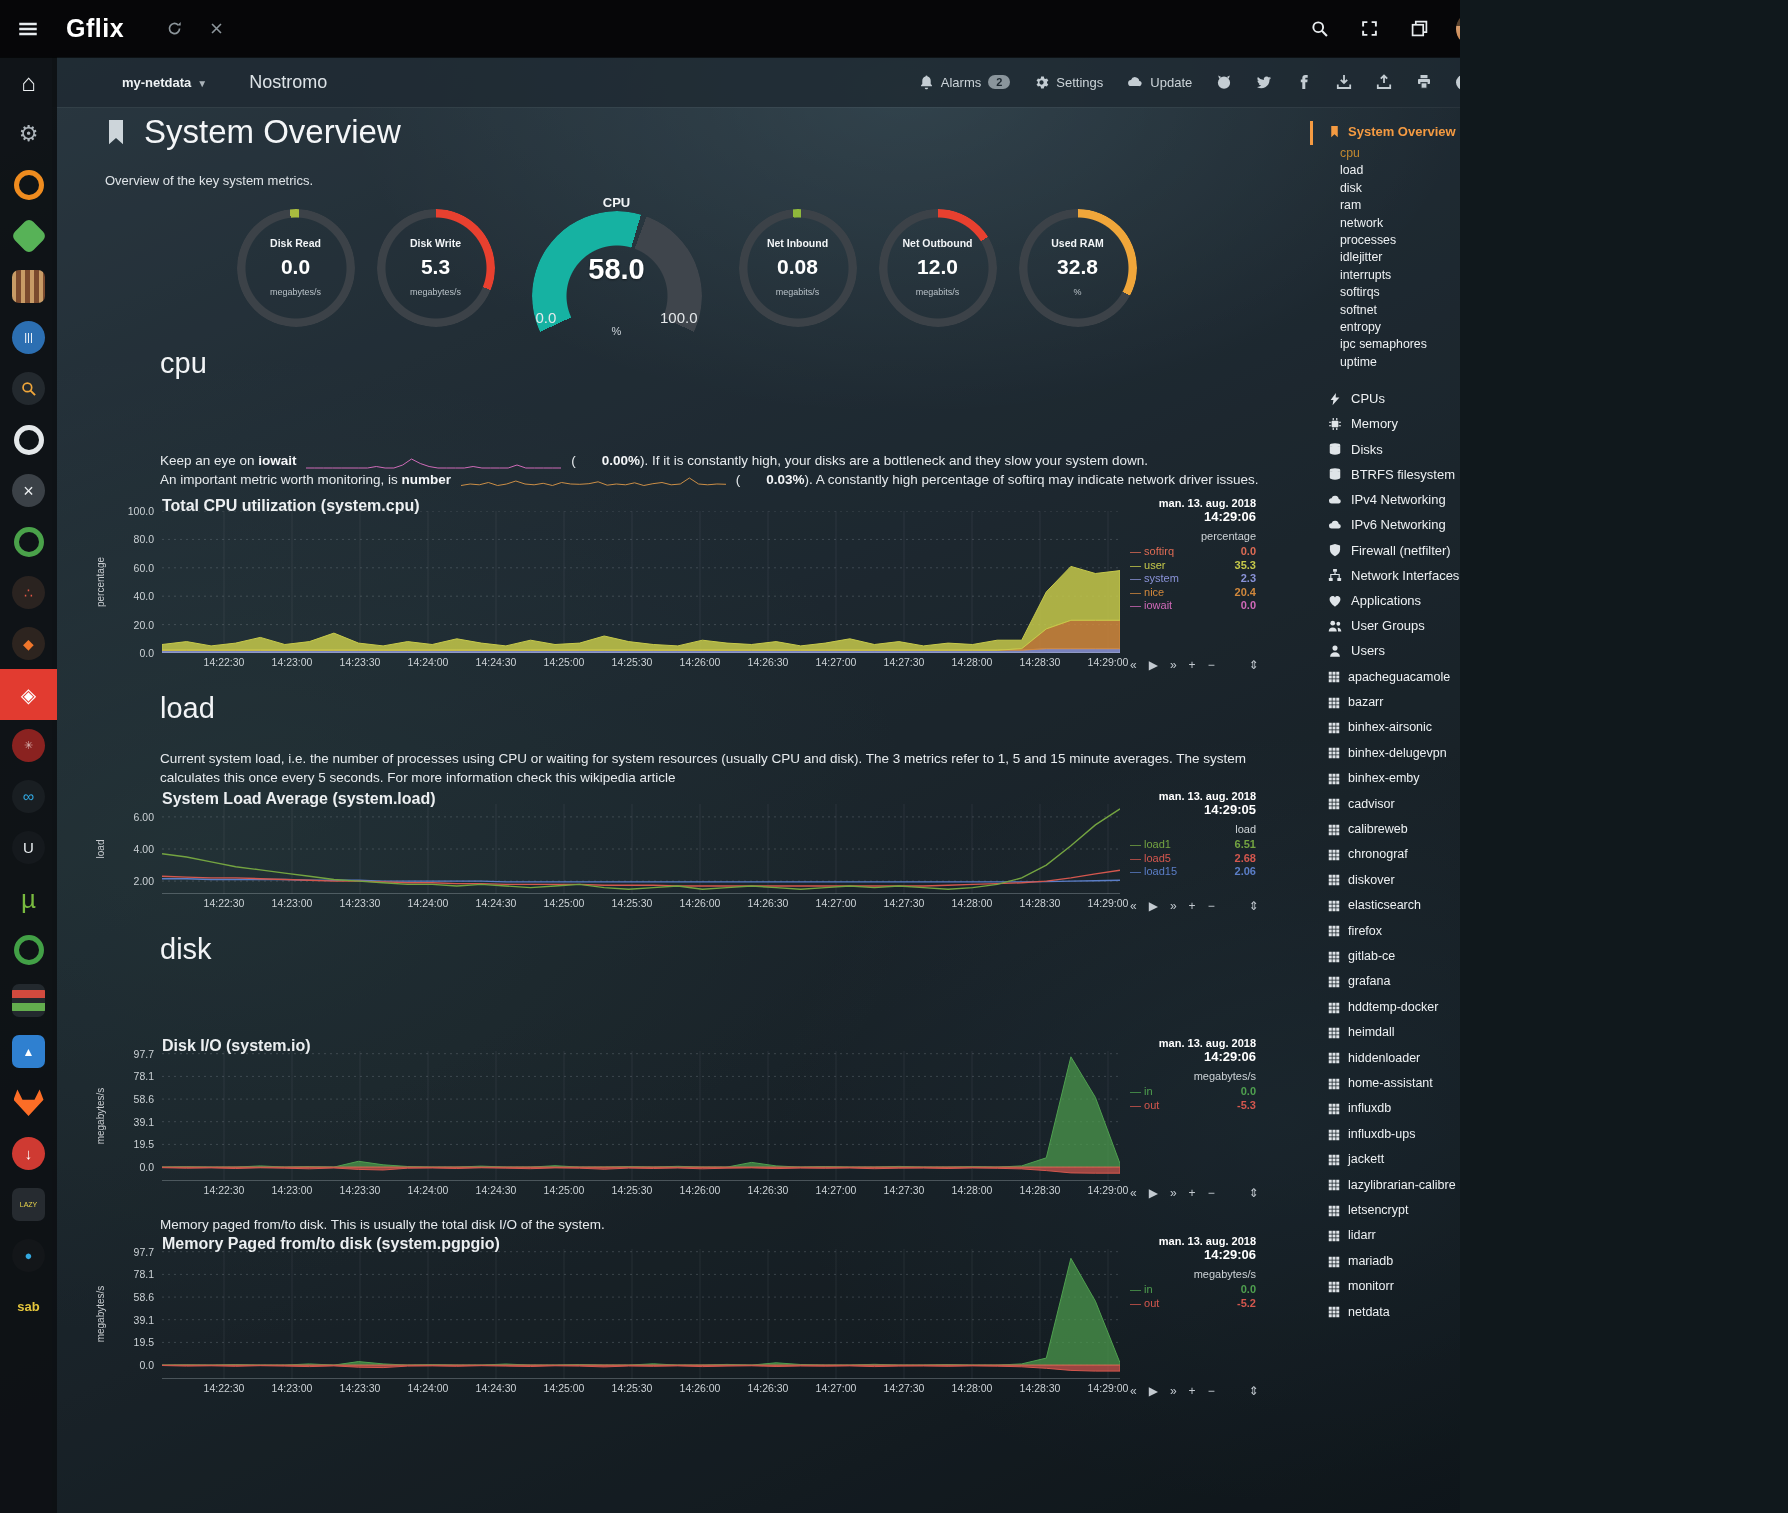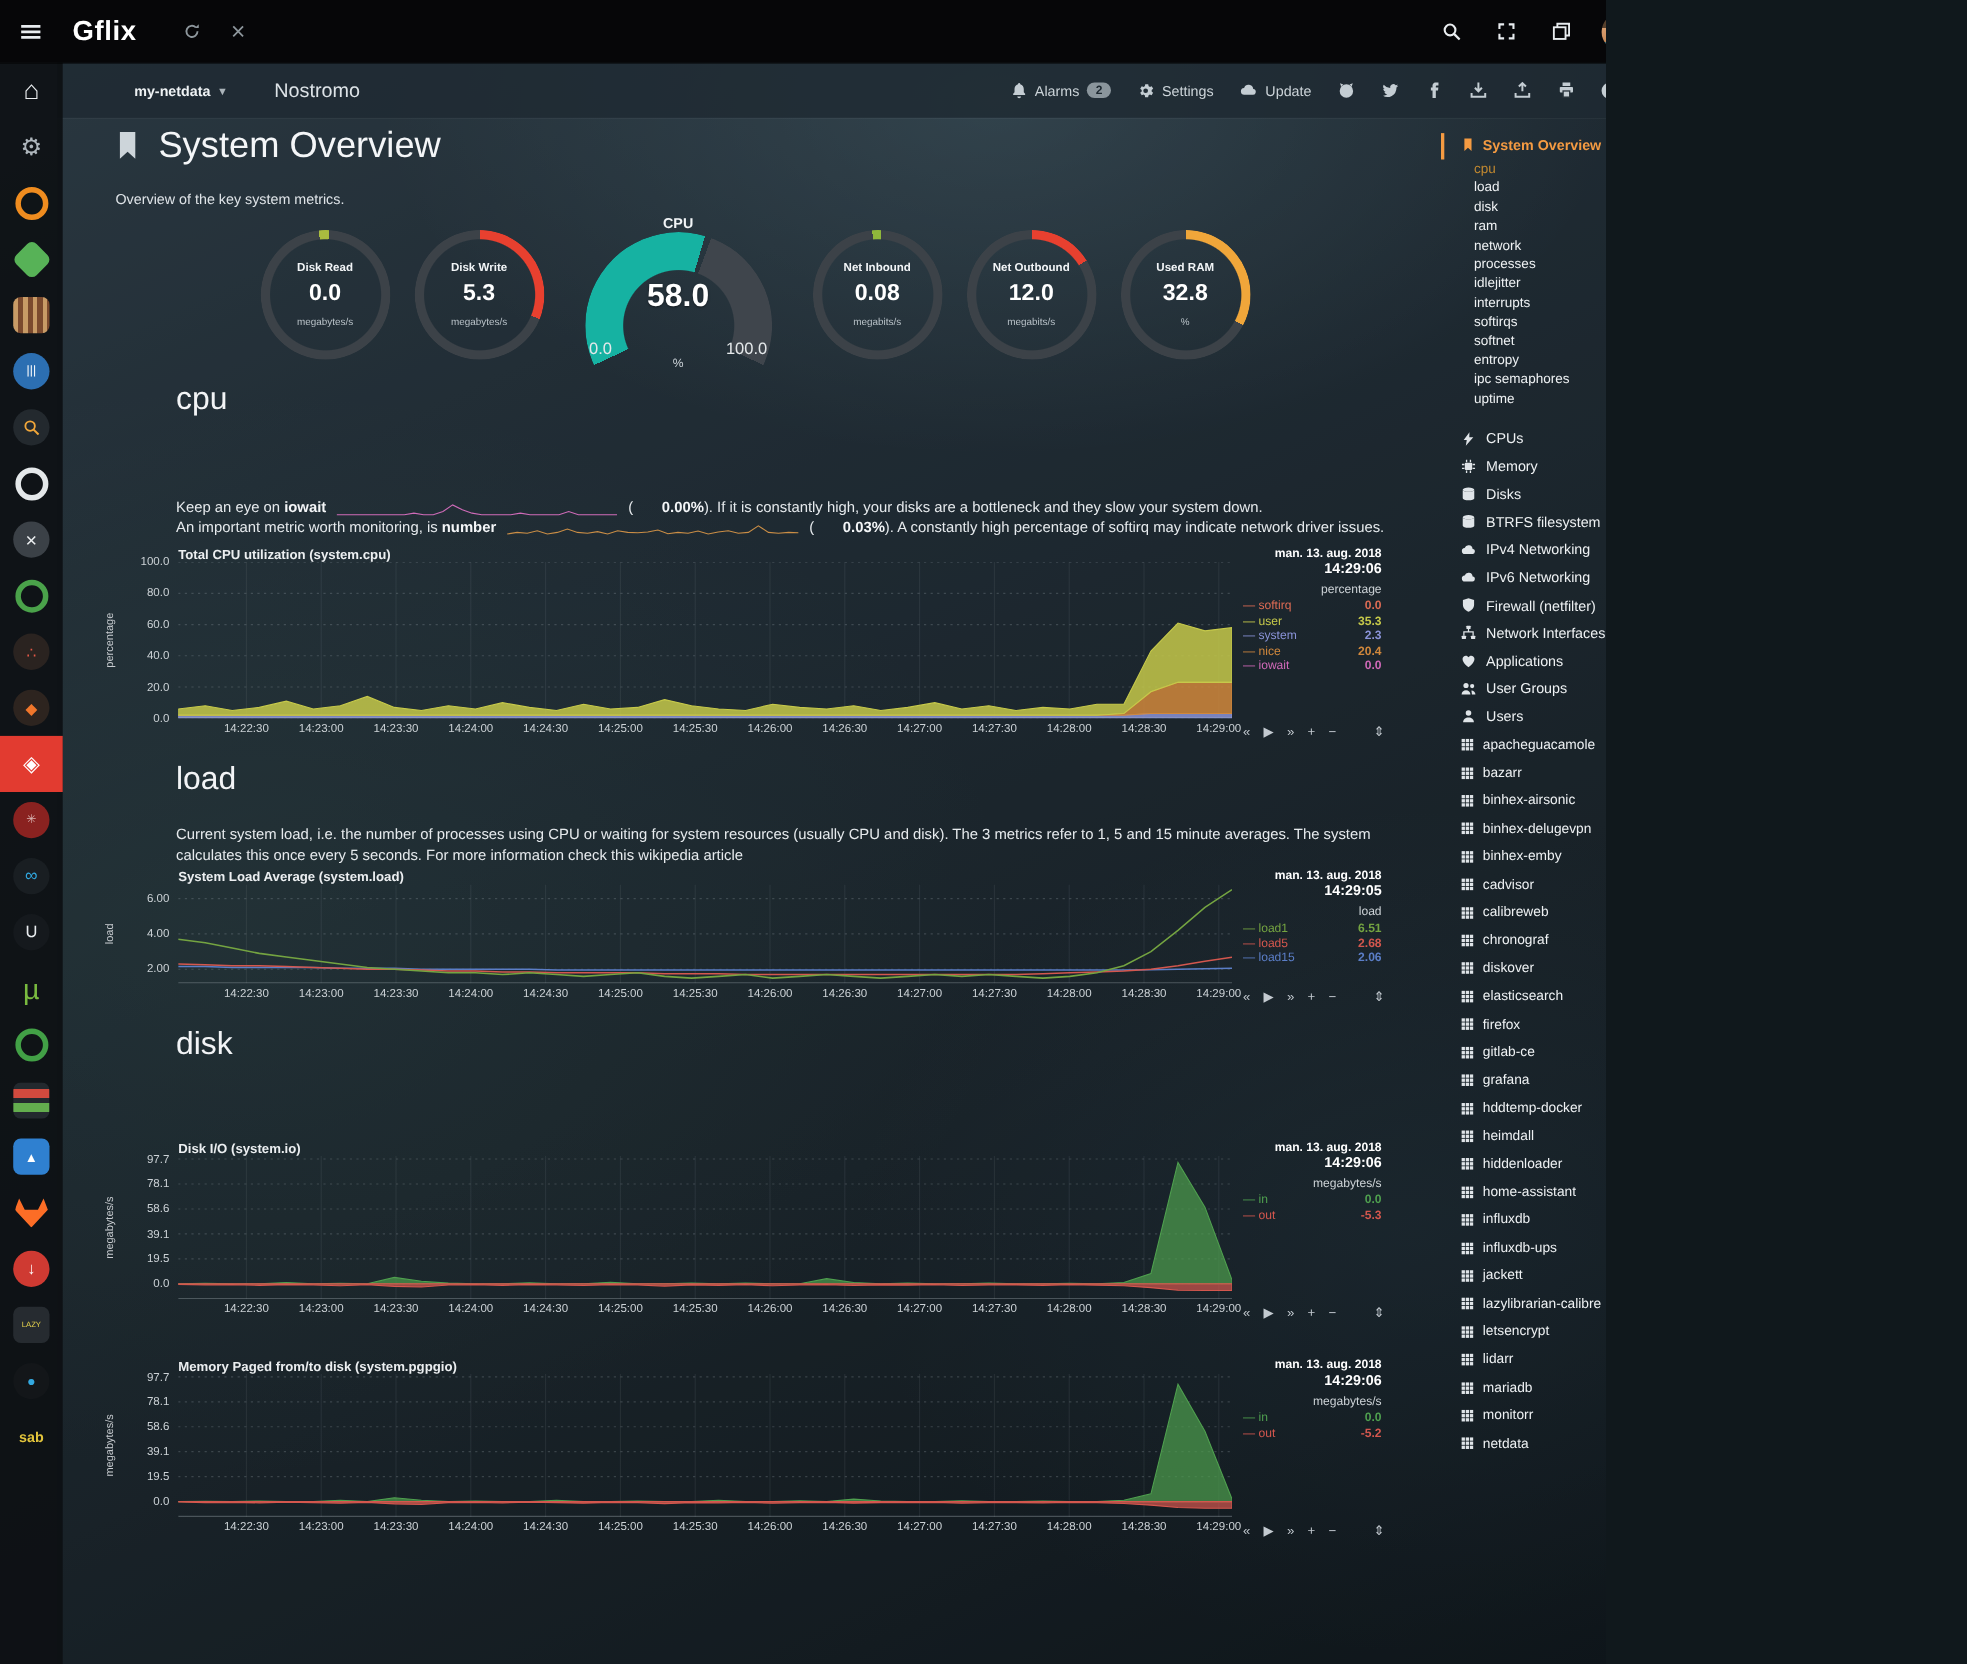--- a/index.html
+++ b/index.html
@@ -78,21 +78,21 @@
   .g-unit{position:absolute;left:0;top:130px;width:200px;text-align:center;font-size:11px;color:#ccd3d8}
   .sec-h2{left:108px;font-size:29px;font-weight:400;color:#f2f4f6}
   .sec-p{left:108px;width:1100px;font-size:13.5px;line-height:19px;color:#e6eaed}
   .note-line{left:108px;height:18px;white-space:nowrap;font-size:13.5px;color:#e6eaed}
   .note-line b{color:#f4f6f8}
   .sparkval{font-weight:bold;color:#f4f6f8;padding-left:26px}
   .spark svg{vertical-align:middle;margin:0 6px}
   code{background:rgba(8,12,15,.55);border-radius:3px;padding:2px 7px;font-family:"DejaVu Sans Mono",monospace;font-size:12px;color:#dfe5e9}
   
   .chart-block{position:absolute;left:0;width:1210px}
-  .ch-title{position:absolute;left:110px;top:0;font-size:12px;font-weight:bold;color:#eceff1}
+  .ch-title{position:absolute;left:110px;top:0;font-size:16px;font-weight:bold;color:#eceff1}
   .ch-ylabel{position:absolute;left:48px;font-size:10px;color:#c8ccd0;transform:translate(-50%,-50%) rotate(-90deg)}
   .ch-yticks span{position:absolute;left:0;width:102px;text-align:right;font-size:10.5px;color:#ccd2d6}
   .ch-svg{position:absolute;left:110px}
   .ch-xlabels{position:absolute;left:110px;width:958px;height:14px}
   .ch-xlabels span{position:absolute;width:68px;text-align:center;font-size:10.5px;color:#ccd2d6}
   .ch-legend{position:absolute;left:1078px;top:0;width:126px}
   .lg-date{font-size:11px;font-weight:bold;color:#fff;text-align:right}
   .lg-time{font-size:13px;font-weight:bold;color:#fff;text-align:right}
   .lg-unit{font-size:11px;color:#cdd3d7;text-align:right;margin:6px 0 3px}
   .lg-row{display:flex;justify-content:space-between;font-size:11px;line-height:13.5px;cursor:pointer}
@@ -639,20 +639,21 @@
     <div class="ch-controls">
       <span>«</span>
       <span>▶</span>
       <span>»</span>
       <span>+</span>
       <span>−</span>
       <span class="rz">⇕</span>
     </div>
         </section>
 
+      <p class="abs sec-p" style="top:1108px">Memory paged from/to disk. This is usually the total disk I/O of the system.</p>
       <section class="chart-block" style="top:1128px;height:164px">
     <div class="ch-title">Memory Paged from/to disk (system.pgpgio)</div>
     <div class="ch-ylabel" style="top:79px">megabytes/s</div>
     <div class="ch-yticks">
             <span style="top:10.7px">97.7</span>
             <span style="top:33.4px">78.1</span>
             <span style="top:56.1px">58.6</span>
             <span style="top:78.7px">39.1</span>
             <span style="top:101.4px">19.5</span>
             <span style="top:124.1px">0.0</span>

